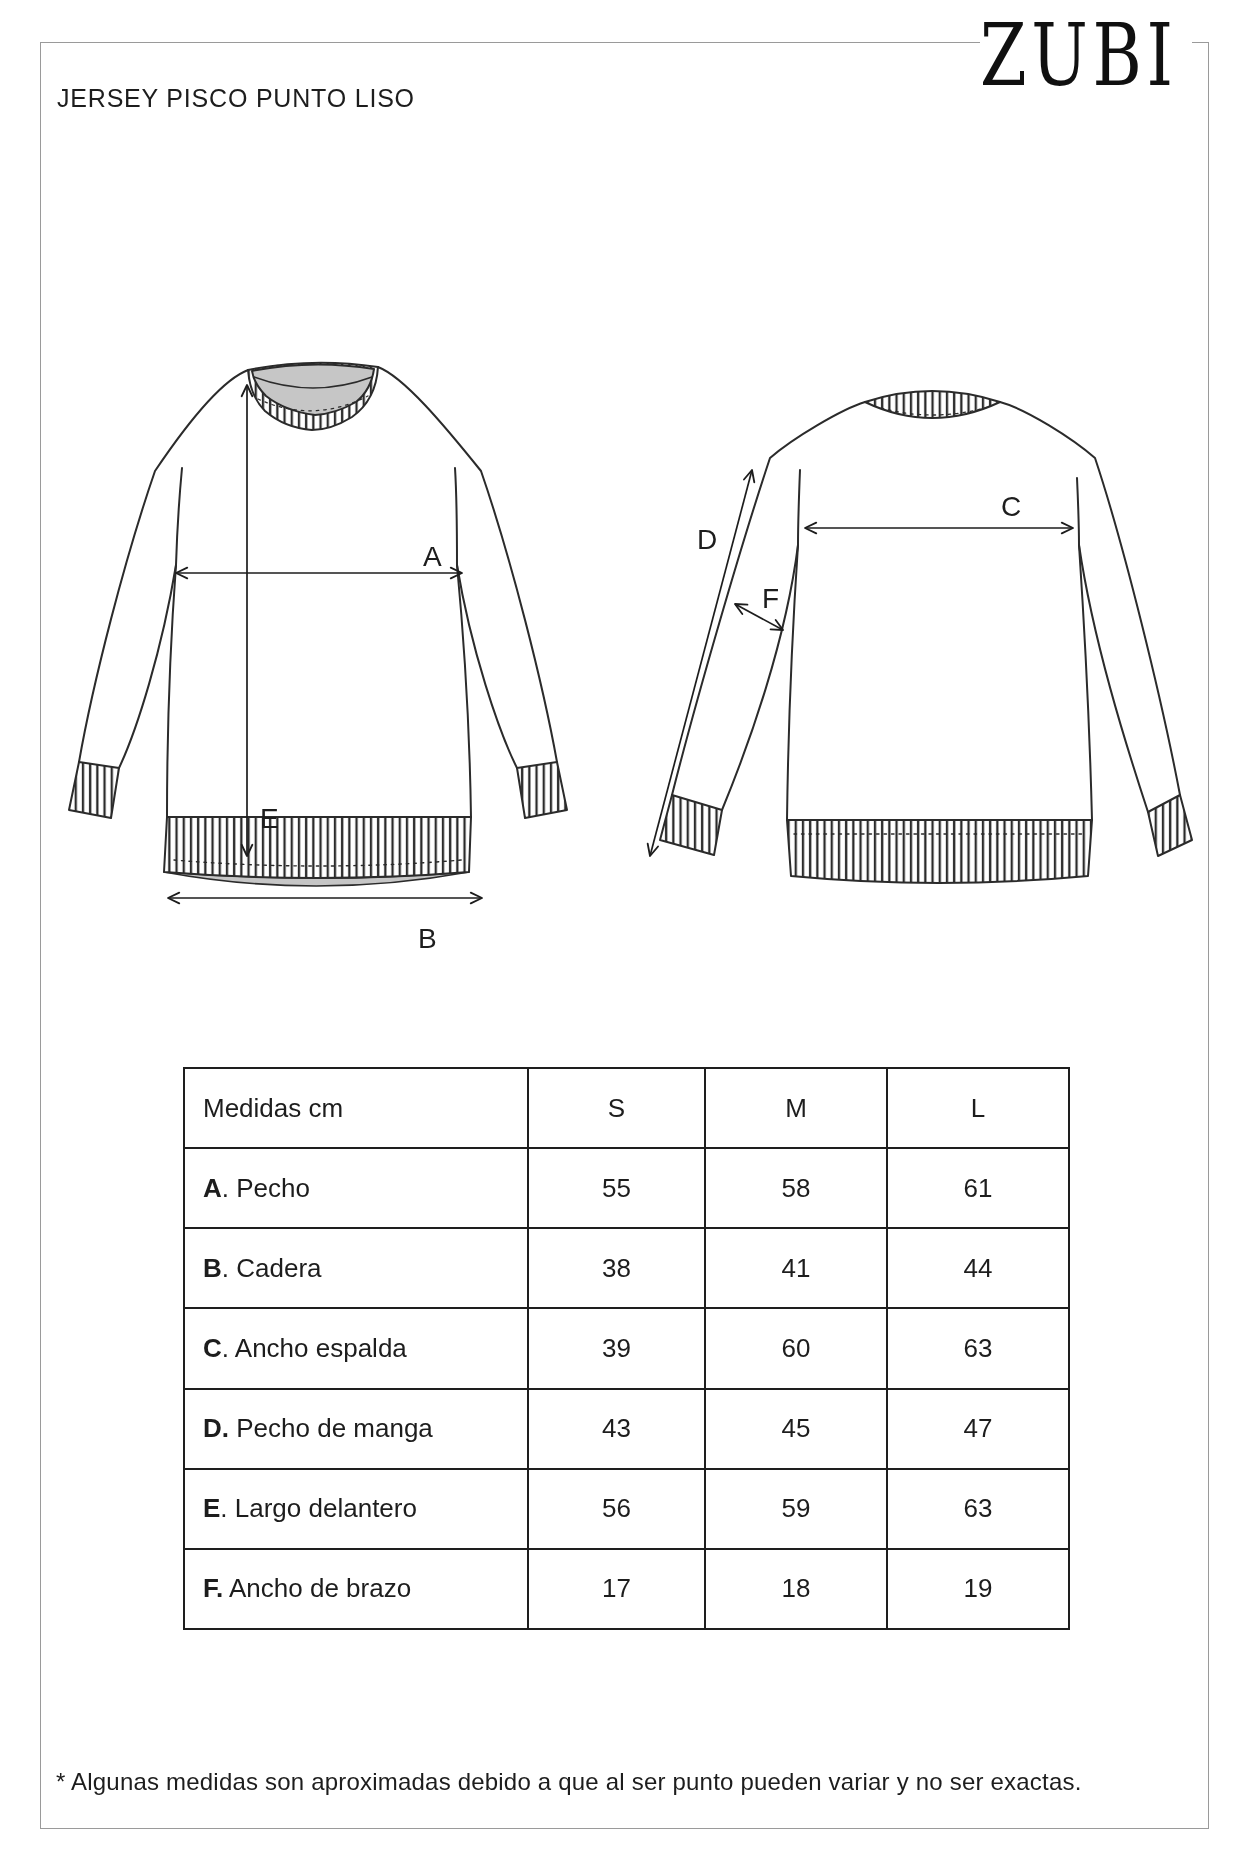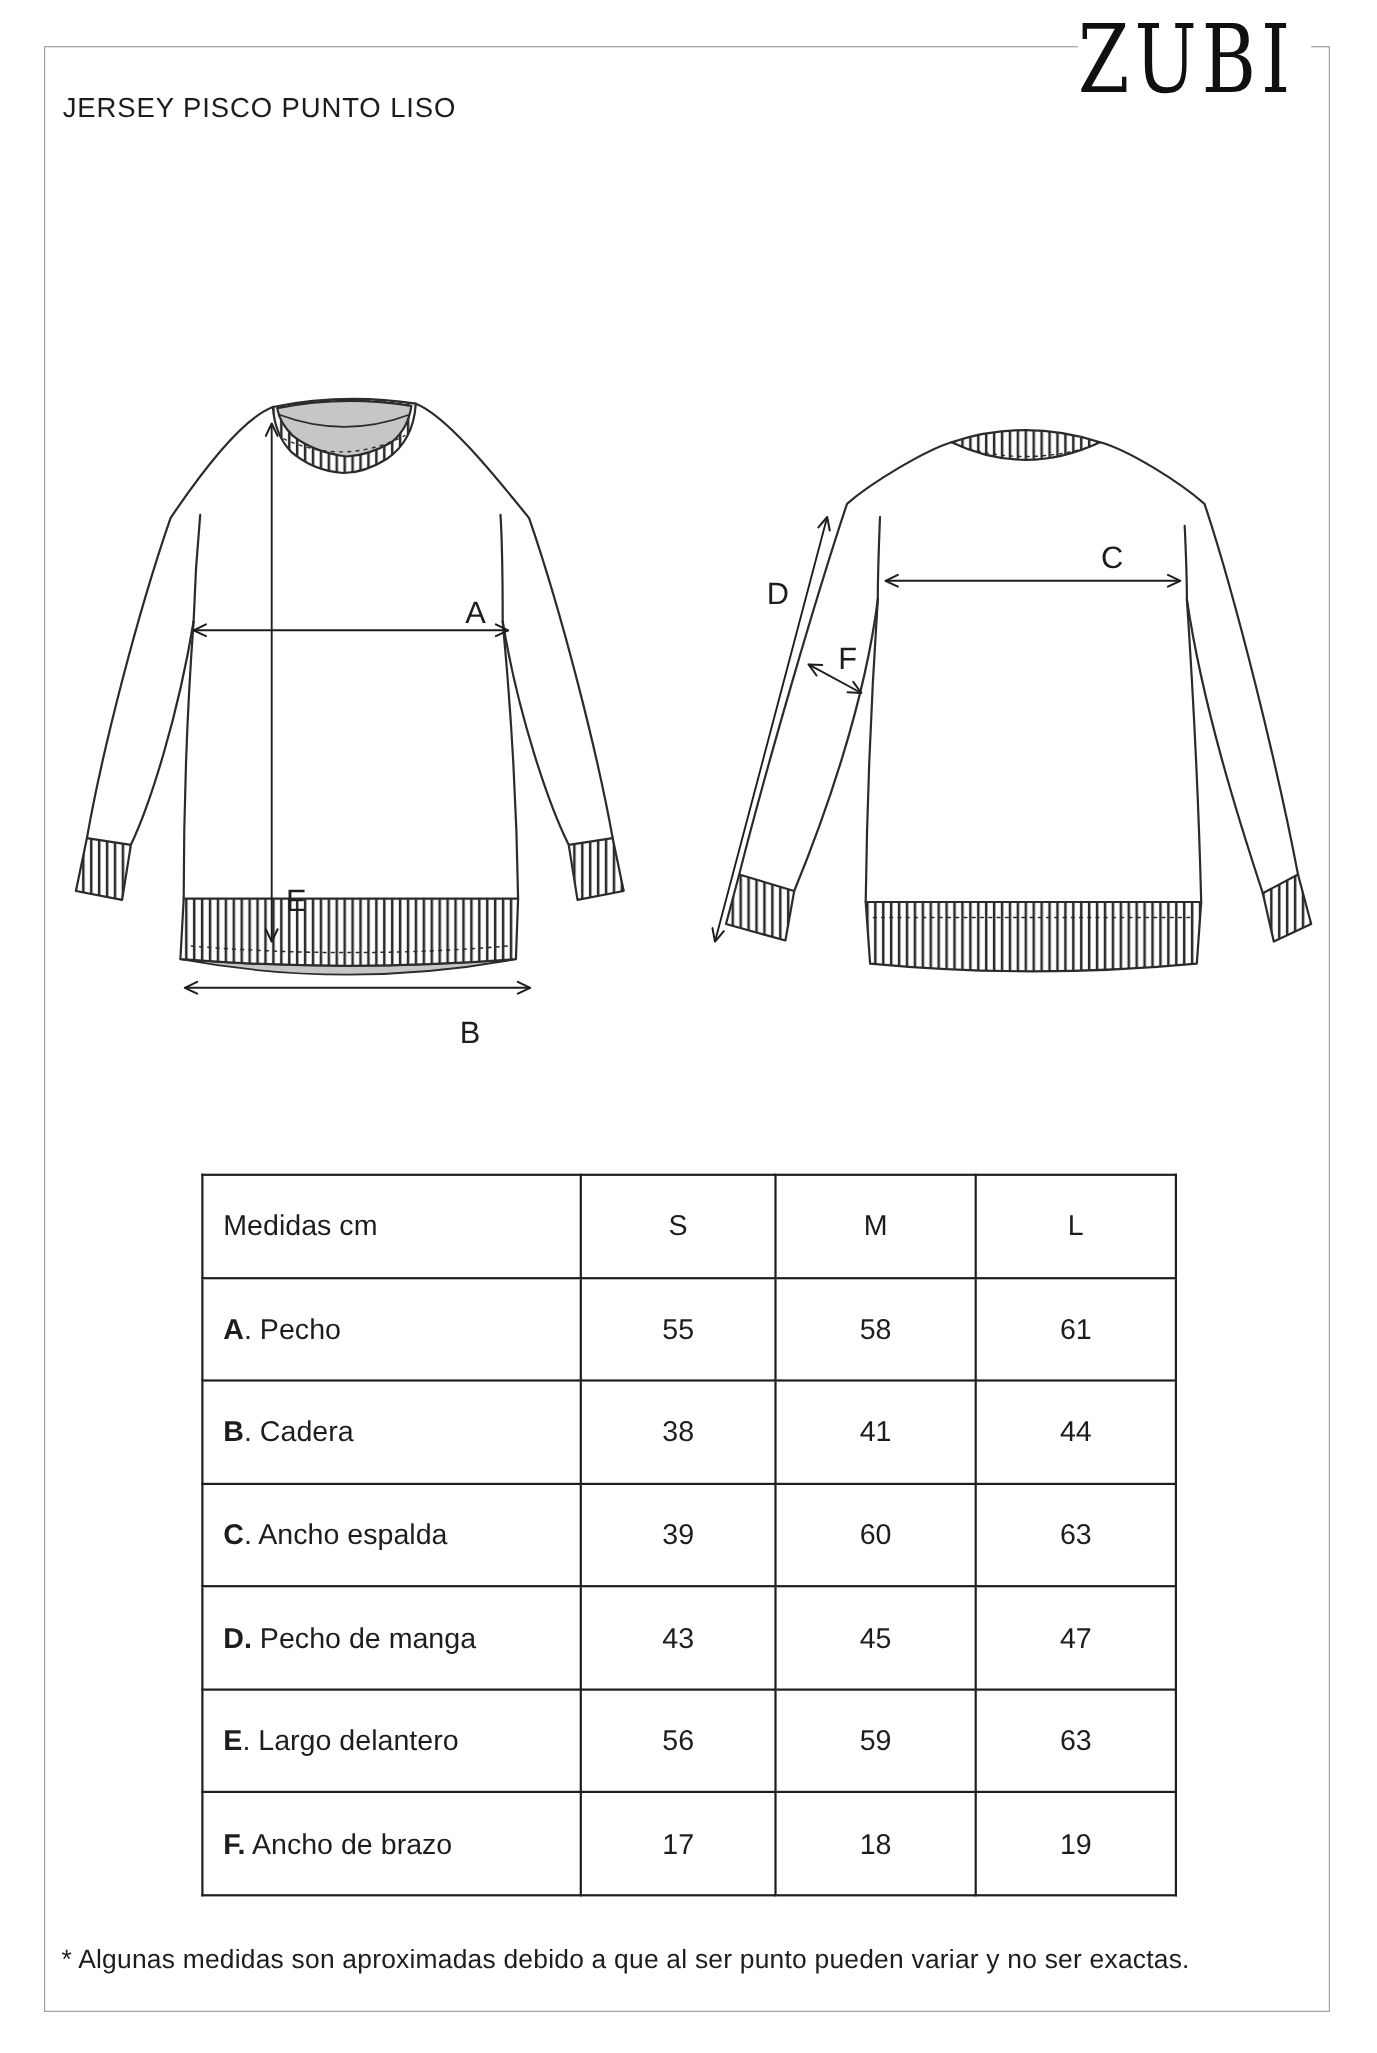--- a/index.html
+++ b/index.html
@@ -22,21 +22,21 @@
   .logo span{
     display:inline-block;font-family:"DejaVu Serif",serif;font-size:86px;
     line-height:1.02;letter-spacing:6px;color:#101010;
     transform:scaleX(0.78);transform-origin:0 0;white-space:nowrap;
   }
   .diagram{position:absolute;left:0;top:0;z-index:1;pointer-events:none;}
   .lbl{font-family:"Liberation Sans",sans-serif;font-size:28px;fill:#1d1d1d;}
   .rib{fill:url(#rib);}
   .gray{fill:#c6c6c6;}
   table.sizes{
-    position:absolute;left:183px;top:1067px;width:885px;height:657px;
+    position:absolute;left:183px;top:1067px;width:885px;height:563px;
     border-collapse:collapse;table-layout:fixed;z-index:2;background:#fff;
   }
   table.sizes td{
     border:2px solid #1e1e1e;font-size:26px;color:#1d1d1d;
     vertical-align:middle;
   }
   td.mlabel{padding-left:18px;text-align:left;}
   td.mval{text-align:center;font-size:27px;}
   td.shead{text-align:center;font-size:27px;}
   td.mlabel b{font-weight:bold;}

